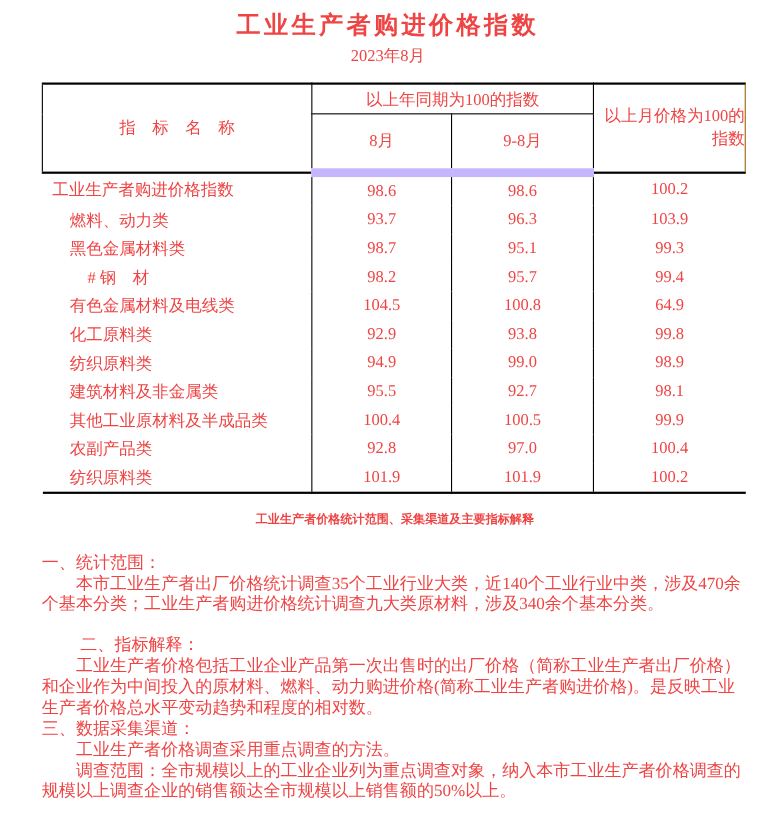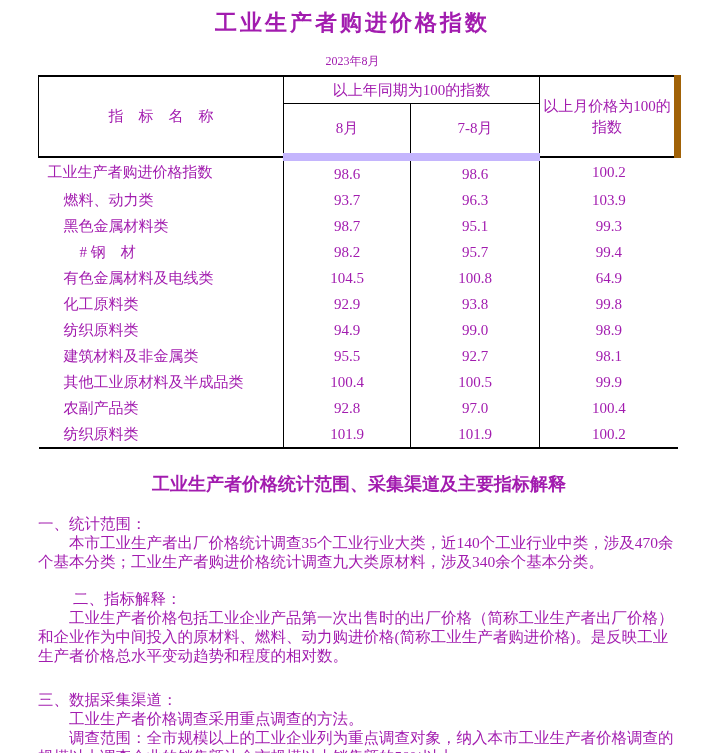--- a/index.html
+++ b/index.html
@@ -1,37 +1,37 @@
 <!DOCTYPE html>
 <html><head>
 <meta charset="utf-8">
 <style>
   html, body { margin: 0; padding: 0; background: #ffffff; }
   .page {
     position: relative;
     width: 705px;
     height: 753px;
     background: #ffffff;
-    color: #a21caf;
+    color: #ef4444;
     font-family: "Liberation Serif", serif;
     overflow: hidden;
   }
   .title {
     margin: 0;
     padding-top: 8px;
     text-align: center;
     font-size: 22px;
     font-weight: bold;
     letter-spacing: 3px;
     font-family: "Liberation Sans", sans-serif;
   }
   .subtitle {
-    margin-top: 15px;
-    text-align: center;
-    font-size: 12px;
+    margin-top: 3px;
+    text-align: center;
+    font-size: 15px;
   }
   table.idx-table {
     position: absolute;
     top: 75px;
     left: 38px;
     width: 639px;
     border-collapse: collapse;
     table-layout: fixed;
     font-size: 15px;
     border-top: 2px solid #000;
@@ -45,23 +45,23 @@
     border-bottom: 2px solid #000;
     text-align: center;
   }
   .h-yoy {
     height: 26px;
     border-right: 1px solid #000;
     border-bottom: 1px solid #000;
     text-align: center;
   }
   .h-mom {
-    border-right: 7px solid #a16207;
+    border-right: 1px solid #a16207;
     border-bottom: 2px solid #000;
-    text-align: center;
+    text-align: right;
     padding: 0 8px;
     line-height: 21px;
   }
   .h-m, .h-c {
     height: 49px;
     border-right: 1px solid #000;
     border-bottom: 8px solid #c4b5fd;
     text-align: center;
   }
   .idx-table tbody td { height: 26px; }
@@ -75,29 +75,29 @@
     position: absolute;
     top: 462px;
     left: 38px;
     width: 642px;
     font-size: 15.5px;
     line-height: 19px;
   }
   .notes-title {
     text-align: center;
     font-weight: bold;
-    font-size: 18px;
+    font-size: 11px;
     line-height: 20px;
-    margin: 12px;
+    margin: 0;
     font-family: "Liberation Sans", sans-serif;
   }
   .sec-h { margin: 0; }
   .sec1 .sec-h { margin-top: 20px; }
   .sec2 .sec-h { margin-top: 18px; margin-left: 35px; }
-  .sec3 .sec-h { margin-top: 25px; }
+  .sec3 .sec-h { }
   .notes p { margin: 0; text-indent: 2em; }
 </style>
 </head>
 <body>
 
 <div class="page">
 
   <h1 class="title">工业生产者购进价格指数</h1>
   <div class="subtitle">2023年8月</div>
 
@@ -109,21 +109,21 @@
       <col style="width:138px">
     </colgroup>
     <thead>
       <tr>
         <th class="h-ind" rowspan="2">指　标　名　称</th>
         <th class="h-yoy" colspan="2">以上年同期为100的指数</th>
         <th class="h-mom" rowspan="2">以上月价格为100的指数</th>
       </tr>
       <tr>
         <th class="h-m">8月</th>
-        <th class="h-c">7-8月</th>
+        <th class="h-c">9-8月</th>
       </tr>
     </thead>
     <tbody>
       <tr>
         <td class="name ind0">工业生产者购进价格指数</td>
         <td class="num">98.6</td>
         <td class="num">98.6</td>
         <td class="num">100.2</td>
       </tr>
       <tr>

